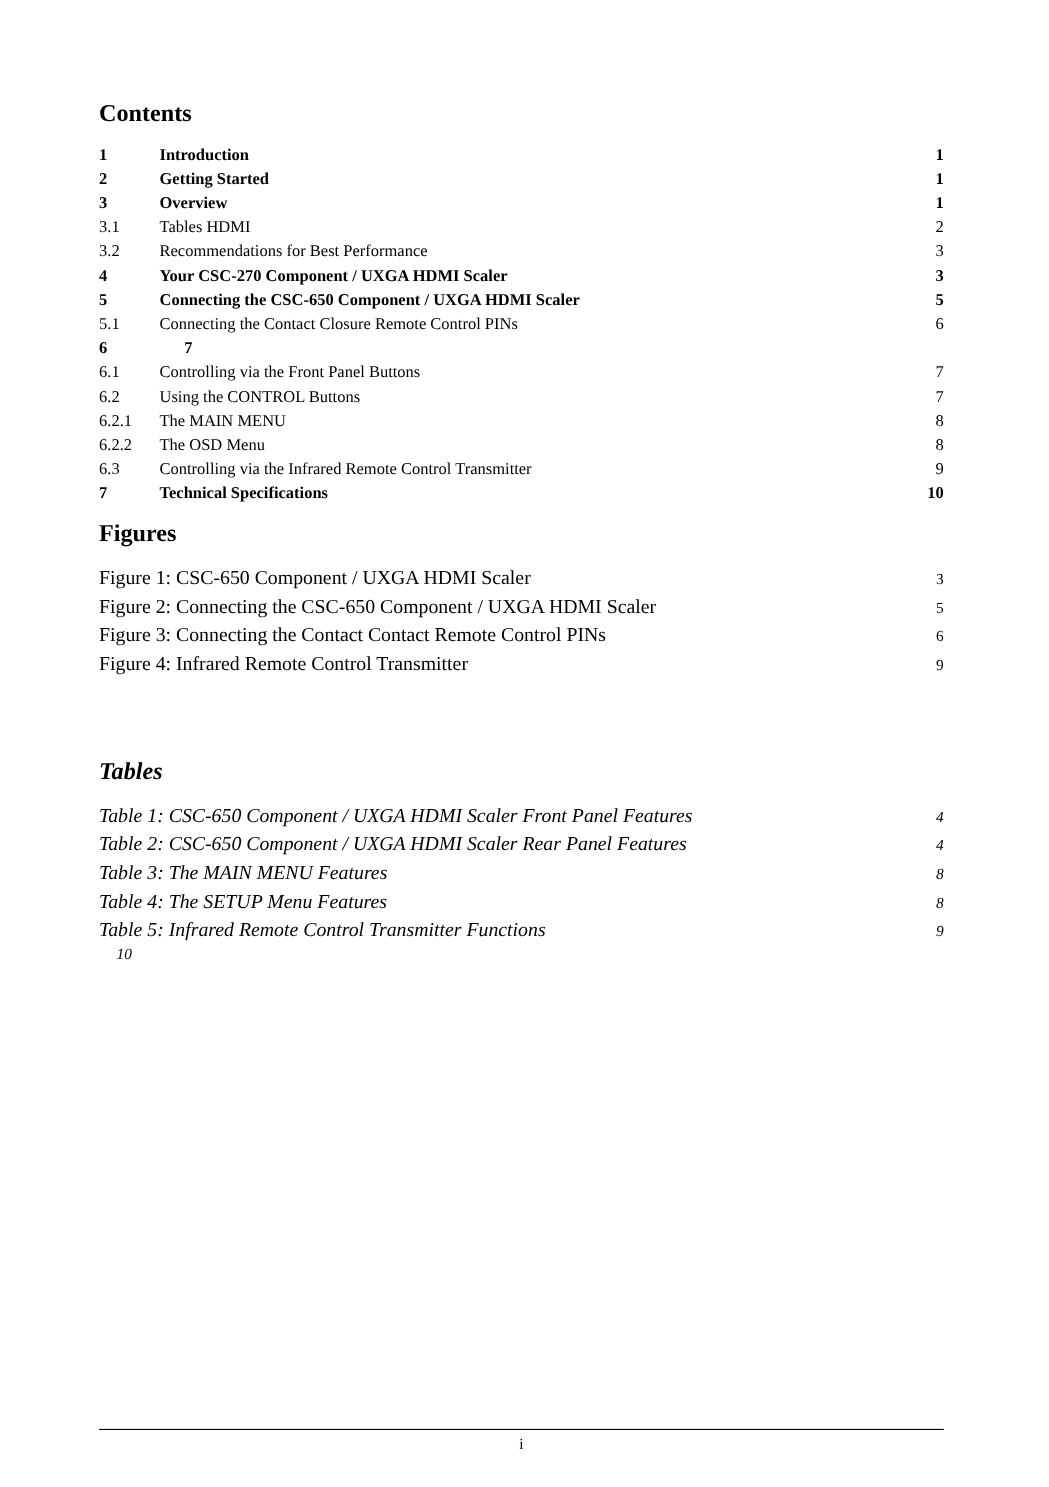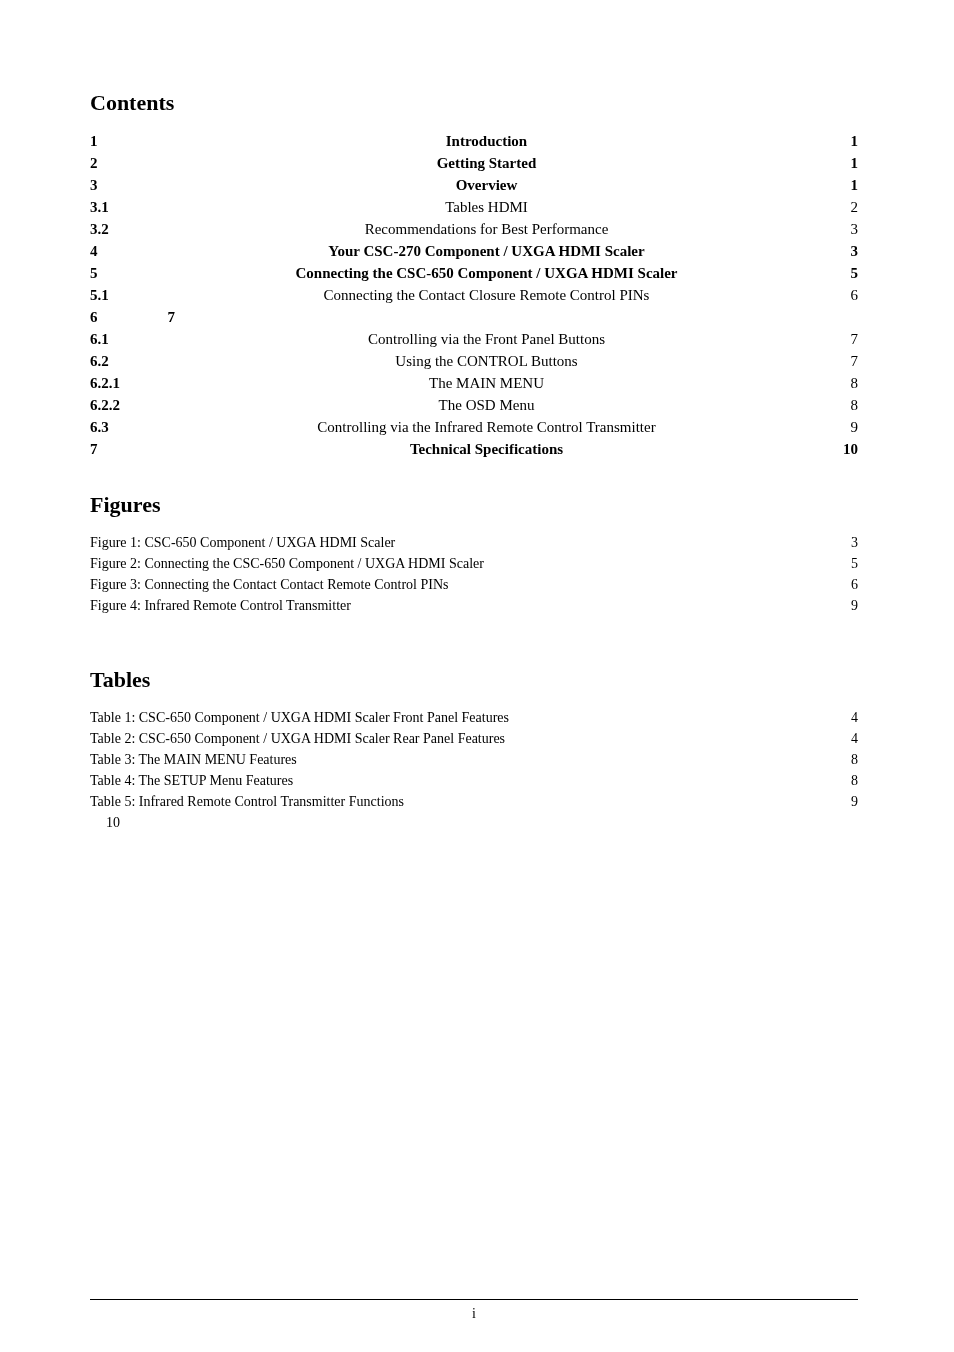--- a/index.html
+++ b/index.html
@@ -30,64 +30,64 @@
 
     .toc-row {
       display: flex;
       width: 100%;
       padding: 2.5px 0;
       align-items: baseline;
     }
 
     .toc-row-num {
       min-width: 55px;
-      font-weight: bold;
+      font-weight: normal;
     }
 
     .toc-row-num.bold {
       font-weight: bold;
     }
 
     .toc-row-label {
       flex: 1;
       font-weight: normal;
-      text-align: center;
     }
 
     .toc-row-label.bold {
       font-weight: bold;
     }
 
     .toc-row-page {
       min-width: 30px;
       text-align: right;
       font-weight: normal;
     }
 
     .toc-row-page.bold {
       font-weight: bold;
     }
 
     .figures-section {
-      margin-top: 32px;
+      margin-top: 12px;
     }
 
     .tables-section {
-      margin-top: 51px;
+      margin-top: 72px;
+      font-style: italic;
     }
 
     .figure-row, .table-row-item {
       display: flex;
       padding: 2.5px 0;
       align-items: baseline;
     }
 
     .figure-label {
       flex: 1;
-      font-size: 14px;
+      font-size: 18px;
     }
 
     .figure-page {
       min-width: 30px;
       text-align: right;
       font-size: 14px;
     }
 
     .footer-line {
       position: absolute;

